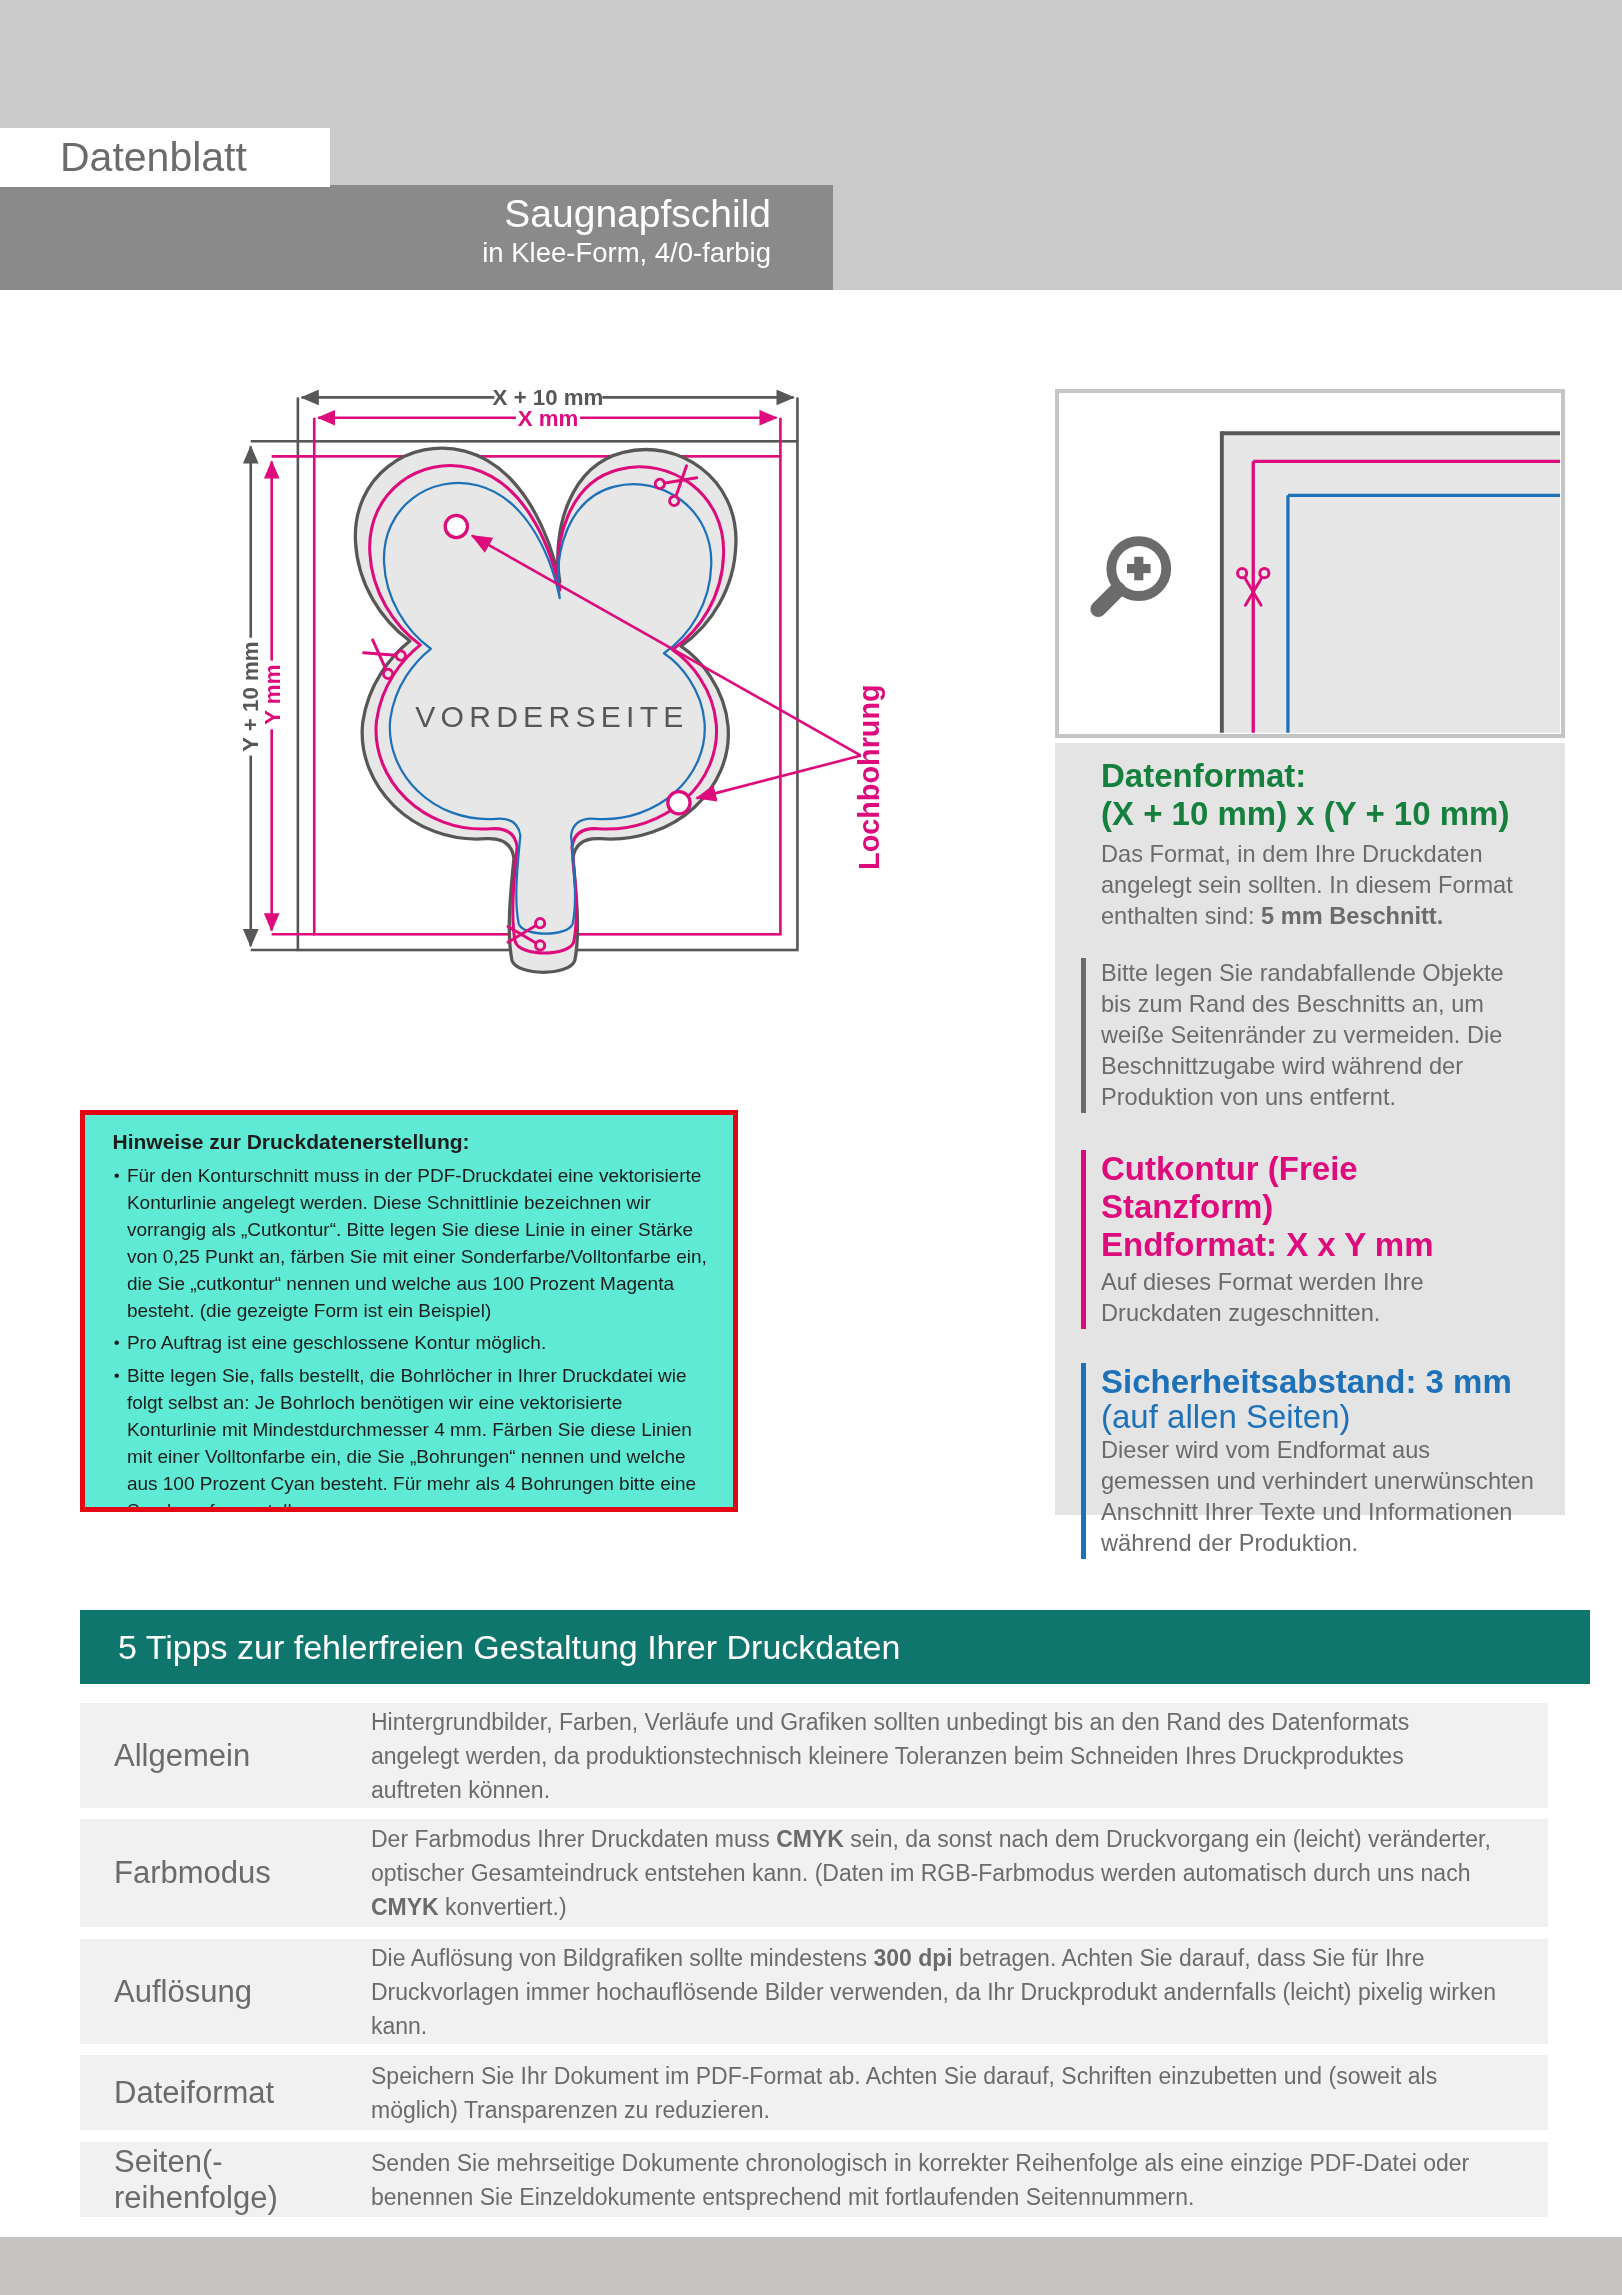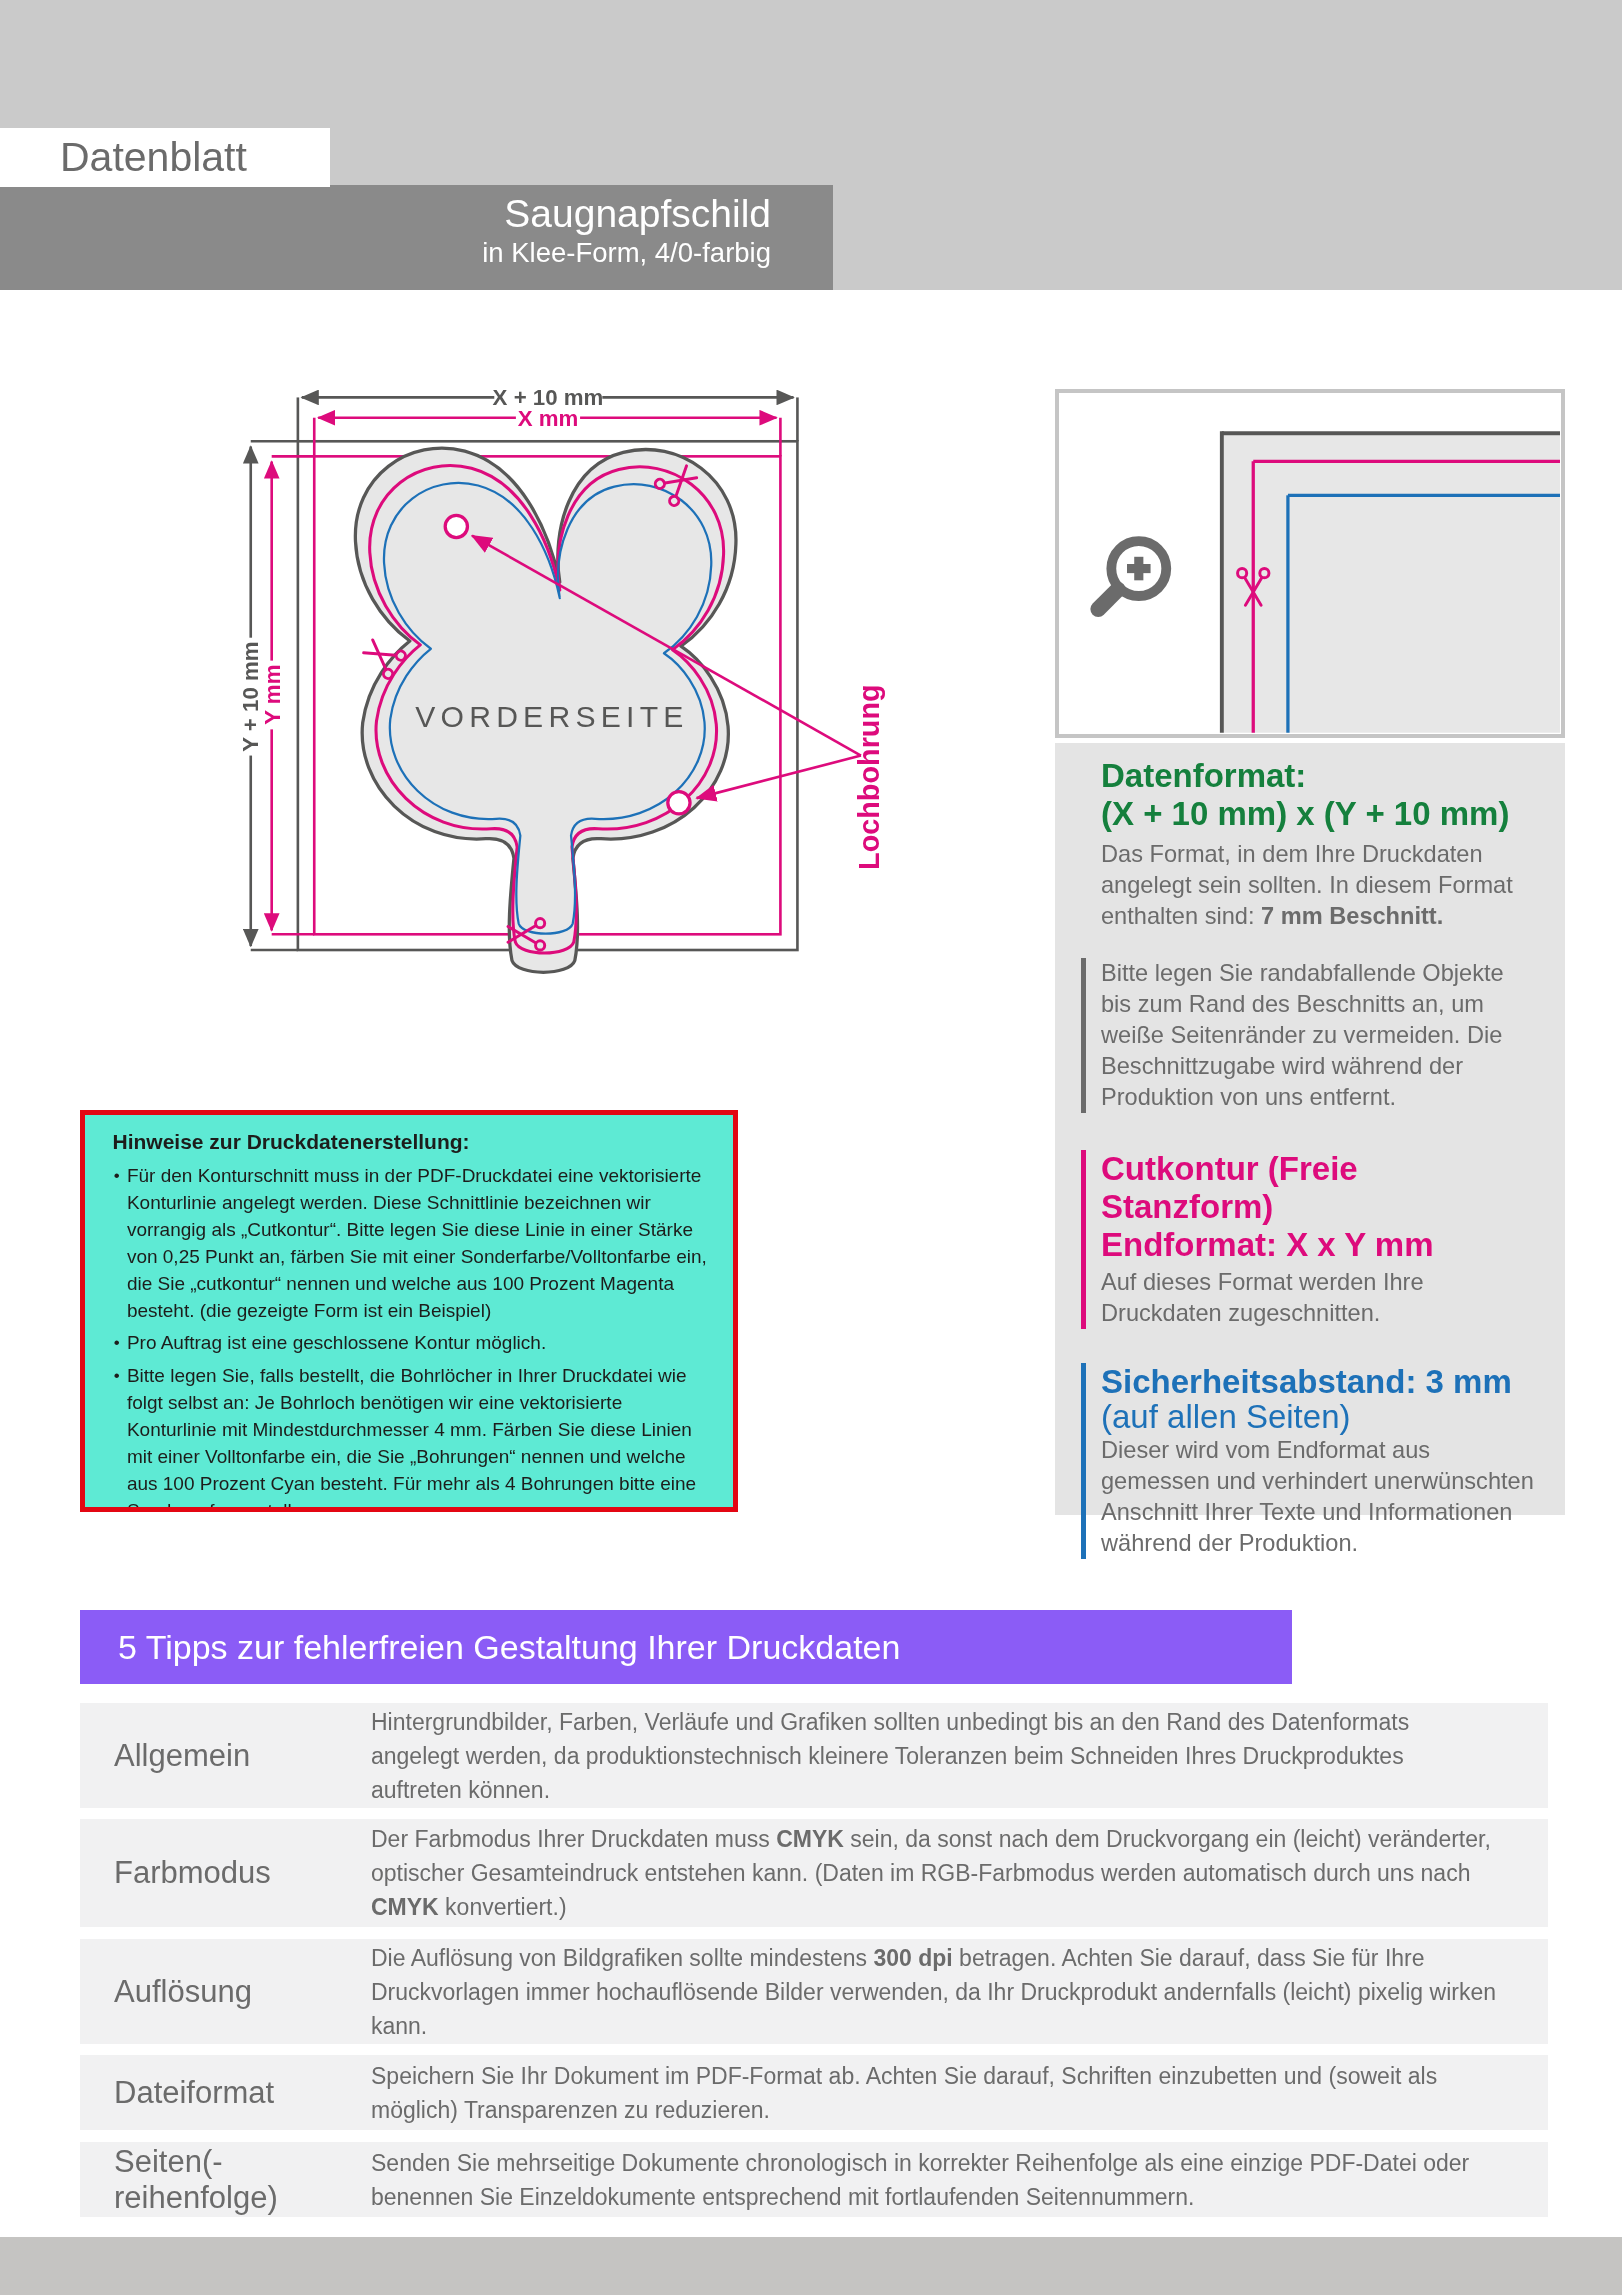--- a/index.html
+++ b/index.html
@@ -42,22 +42,22 @@
 
   
   .hint-box { position:absolute; left:80px; top:1110px; width:658px; height:402px;
               background:#5eead4; border:5.2px solid #e30613; padding:14.4px 22px 0 27.5px;
               color:#1d1d1b; overflow:hidden; }
   .hint-title { font-size:21px; line-height:25px; font-weight:bold; margin-bottom:7.9px; }
   .hint-bullet { position:relative; padding-left:14.4px; font-size:19px; line-height:27px; margin-top:5.2px; }
   .hint-bullet::before { content:"\2022"; position:absolute; left:1.3px; top:0; font-size:17px; }
 
   
-  .tips-banner { position:absolute; left:80px; top:1610px; width:1212px; height:74px;
-                 background:#8b5cf6; color:#ffffff; font-size:34px; line-height:74px; padding-left:38px; }
+  .tips-banner { position:absolute; left:80px; top:1610px; width:1510px; height:74px;
+                 background:#0f766e; color:#ffffff; font-size:34px; line-height:74px; padding-left:38px; }
   .tip-row { position:absolute; left:80px; width:1468px; background:#f1f1f2; display:flex; align-items:center; }
   .tip-label { width:291px; padding-left:34px; font-size:31px; color:#6b6b6b; flex-shrink:0; }
   .tip-text  { flex:1; padding-right:52px; font-size:23px; line-height:34px; color:#6b6b6b; }
   .tip-text b { font-weight:bold; }
   .row-1 { top:1703px; height:105px; }
   .row-2 { top:1819px; height:108px; }
   .row-3 { top:1939px; height:105px; }
   .row-4 { top:2055px; height:75px; }
   .row-5 { top:2142px; height:75px; }
 
@@ -199,21 +199,21 @@
         <line x1="-18" y1="0" x2="18" y2="0" stroke-width="14"></line>
         <line x1="0" y1="-18" x2="0" y2="18" stroke-width="14"></line>
         <line x1="-32" y1="32" x2="-62" y2="62" stroke-width="24" stroke-linecap="round"></line>
       </g>
     </svg>
   </div>
 
   <div class="info-panel">
     <div class="info-h">Datenformat:</div>
     <div class="info-h">(X + 10 mm) x (Y + 10 mm)</div>
-    <div class="info-p"><span>Das Format, in dem Ihre Druckdaten angelegt sein sollten. In diesem Format enthalten sind: </span><b>7 mm Beschnitt.</b></div>
+    <div class="info-p"><span>Das Format, in dem Ihre Druckdaten angelegt sein sollten. In diesem Format enthalten sind: </span><b>5 mm Beschnitt.</b></div>
     <div class="info-note">Bitte legen Sie randabfallende Objekte bis zum Rand des Beschnitts an, um weiße Seitenränder zu vermeiden. Die Beschnittzugabe wird während der Produktion von uns entfernt.</div>
 
     <div class="sec-cut">
       <div class="info-h">Cutkontur (Freie Stanzform)</div>
       <div class="info-h">Endformat: X x Y mm</div>
       <div class="info-p">Auf dieses Format werden Ihre Druckdaten zugeschnitten.</div>
     </div>
 
     <div class="sec-safe">
       <div class="info-h">Sicherheitsabstand: 3 mm</div>

